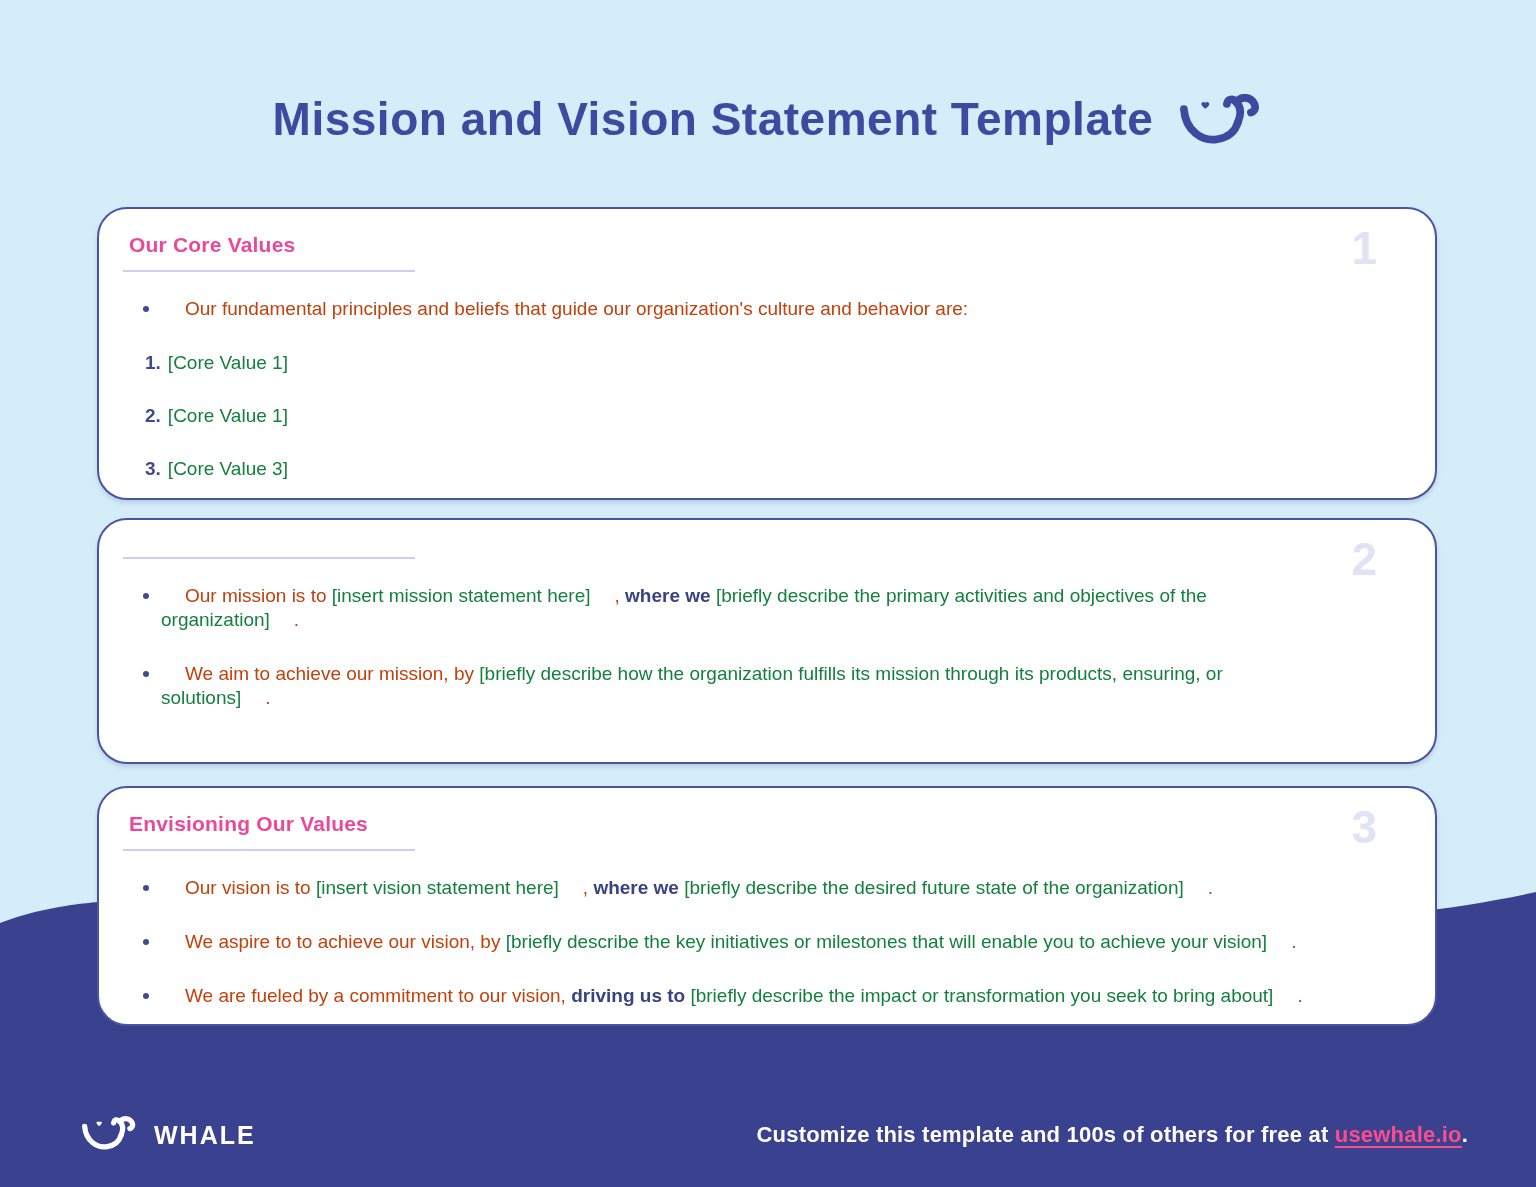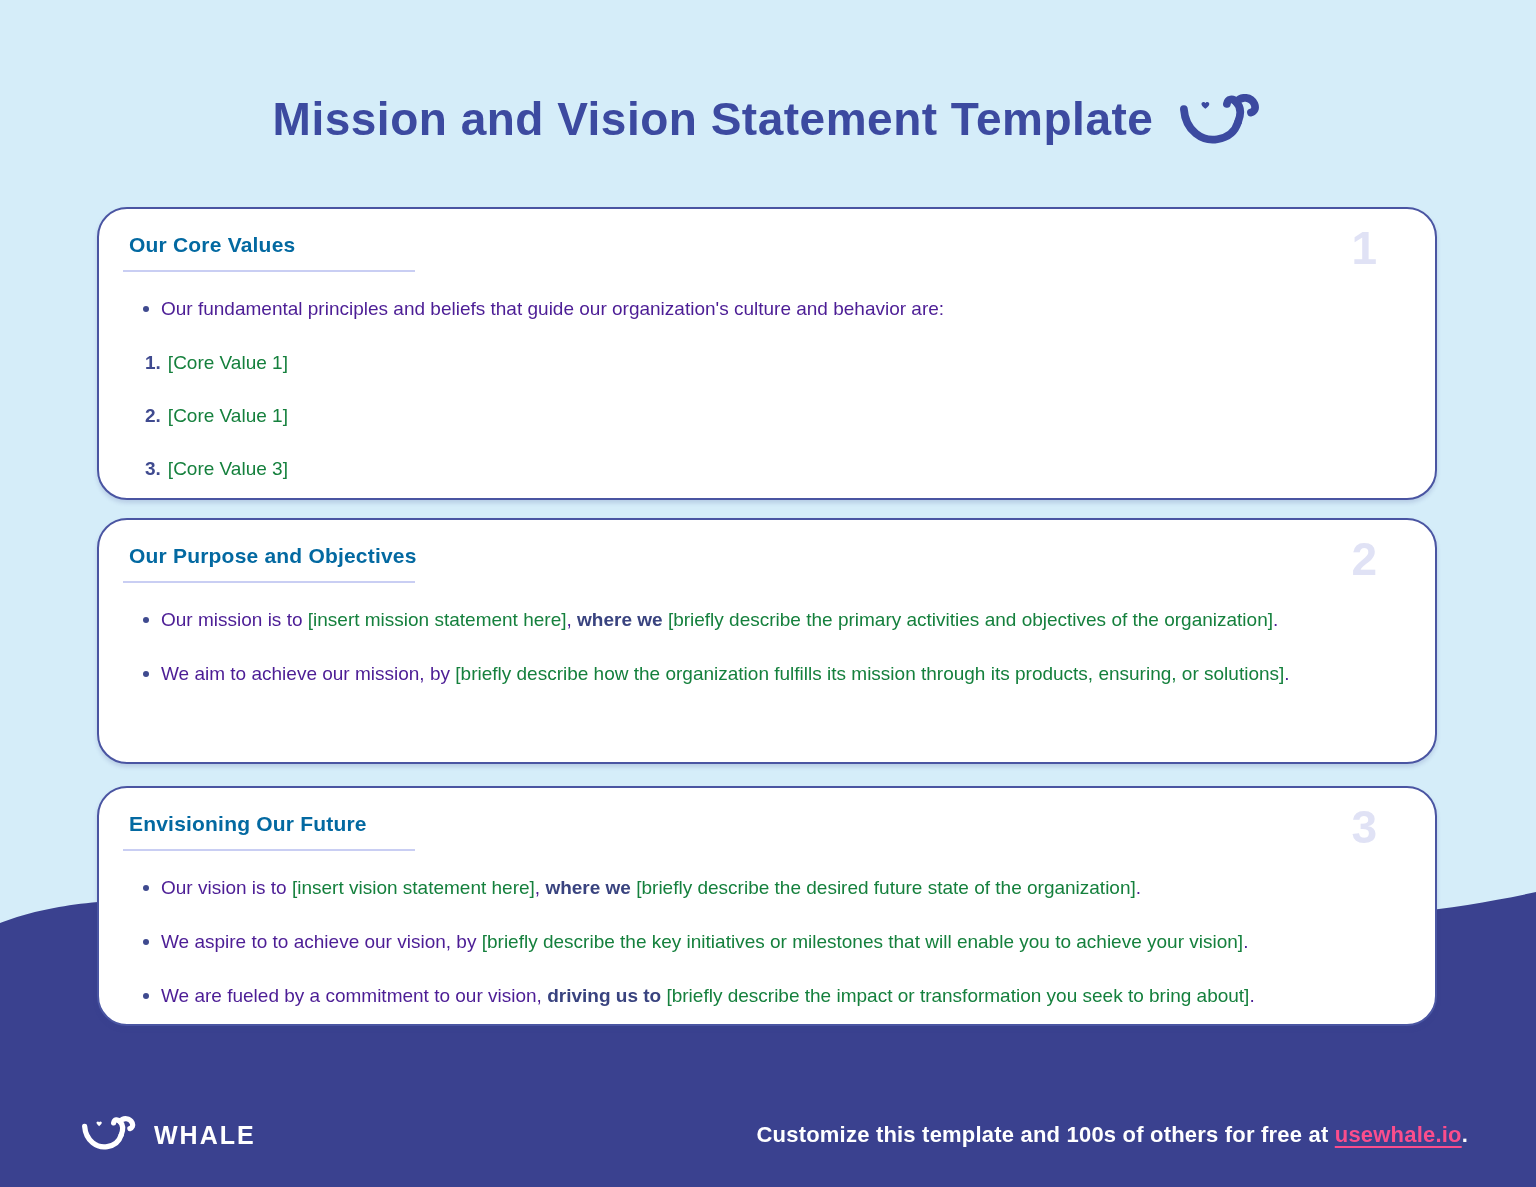--- a/index.html
+++ b/index.html
@@ -12,29 +12,29 @@
   .title-row { position:absolute; top:88px; left:0; width:100%; display:flex; justify-content:center; align-items:center; gap:24px; z-index:2; }
   .page-title { font-size:46px; font-weight:900; color:#3c4aa0; letter-spacing:0.5px; }
   .title-icon { width:86px; height:56px; margin-top:6px; }
 
   
   .card { position:absolute; left:97px; width:1340px; background:#ffffff; border:2px solid #4a55a2; border-radius:30px; padding:24px 120px 20px 30px; box-shadow:0 3px 4px rgba(58,65,143,0.18); z-index:2; }
   .card-1 { top:207px; height:293px; }
   .card-2 { top:518px; height:246px; }
   .card-3 { top:786px; height:240px; }
 
-  .card-heading { font-size:21px; font-weight:700; color:#0369a1; letter-spacing:0.2px; }
+  .card-heading { font-size:21px; font-weight:700; color:#ec4899; letter-spacing:0.2px; }
   .heading-rule { width:292px; height:0; border-bottom:2px solid #c9cef3; margin:13px 0 25px -6px; }
 
   .card-number { position:absolute; top:16px; right:58px; font-size:46px; font-weight:800; color:#e0e2f5; line-height:1; }
 
   .bullet-item { display:flex; align-items:flex-start; padding-left:14px; margin-bottom:30px; }
   .bullet-dot { flex:0 0 auto; width:6px; height:6px; border-radius:50%; background:#3f4a8f; margin:9px 12px 0 0; }
   .bullet-text { font-size:19px; line-height:24px; }
-  .seg-dark { color:#4c1d95; font-weight:500; }
+  .seg-dark { color:#c2410c; font-weight:500;margin-left:24px; }
   .seg-bold { color:#39437f; font-weight:700; }
   .seg-ph   { color:#15803d; font-weight:400; }
 
   .ordered-list { margin-left:16px; margin-top:3px; }
   .ordered-item { font-size:19px; line-height:24px; margin-bottom:29px; }
   .ord-num { color:#3f4a8f; font-weight:700; margin-right:7px; }
 
   
   .wave-svg { position:absolute; left:0; top:887px; width:1536px; height:300px; z-index:1; }
   .footer-bar { position:absolute; left:0; top:1102px; width:100%; height:66px; display:flex; align-items:center; justify-content:space-between; padding:0 68px 0 80px; z-index:3; }
@@ -72,37 +72,36 @@
           <div class="ordered-list">
             <div class="ordered-item"><span class="ord-num">1.</span><span class="seg-ph">[Core Value 1]</span></div>
             <div class="ordered-item"><span class="ord-num">2.</span><span class="seg-ph">[Core Value 1]</span></div>
             <div class="ordered-item"><span class="ord-num">3.</span><span class="seg-ph">[Core Value 3]</span></div>
           </div>
         </div>
     </section>
 
     <section class="card card-2">
       <div class="card-number">2</div>
-      <h2 class="card-heading">Our Purpose and Objectives</h2>
       <div class="heading-rule"></div>
       <div class="card-body">
           <div class="bullet-item">
             <span class="bullet-dot"></span>
             <p class="bullet-text"><span class="seg-dark">Our mission is to </span><span class="seg-ph">[insert mission statement here]</span><span class="seg-dark">, </span><span class="seg-bold">where we </span><span class="seg-ph">[briefly describe the primary activities and objectives of the organization]</span><span class="seg-dark">.</span></p>
           </div>
           <div class="bullet-item">
             <span class="bullet-dot"></span>
             <p class="bullet-text"><span class="seg-dark">We aim to achieve our mission, by </span><span class="seg-ph">[briefly describe how the organization fulfills its mission through its products, ensuring, or solutions]</span><span class="seg-dark">.</span></p>
           </div>
         </div>
     </section>
 
     <section class="card card-3">
       <div class="card-number">3</div>
-      <h2 class="card-heading">Envisioning Our Future</h2>
+      <h2 class="card-heading">Envisioning Our Values</h2>
       <div class="heading-rule"></div>
       <div class="card-body">
           <div class="bullet-item">
             <span class="bullet-dot"></span>
             <p class="bullet-text"><span class="seg-dark">Our vision is to </span><span class="seg-ph">[insert vision statement here]</span><span class="seg-dark">, </span><span class="seg-bold">where we </span><span class="seg-ph">[briefly describe the desired future state of the organization]</span><span class="seg-dark">.</span></p>
           </div>
           <div class="bullet-item">
             <span class="bullet-dot"></span>
             <p class="bullet-text"><span class="seg-dark">We aspire to to achieve our vision, by </span><span class="seg-ph">[briefly describe the key initiatives or milestones that will enable you to achieve your vision]</span><span class="seg-dark">.</span></p>
           </div>

